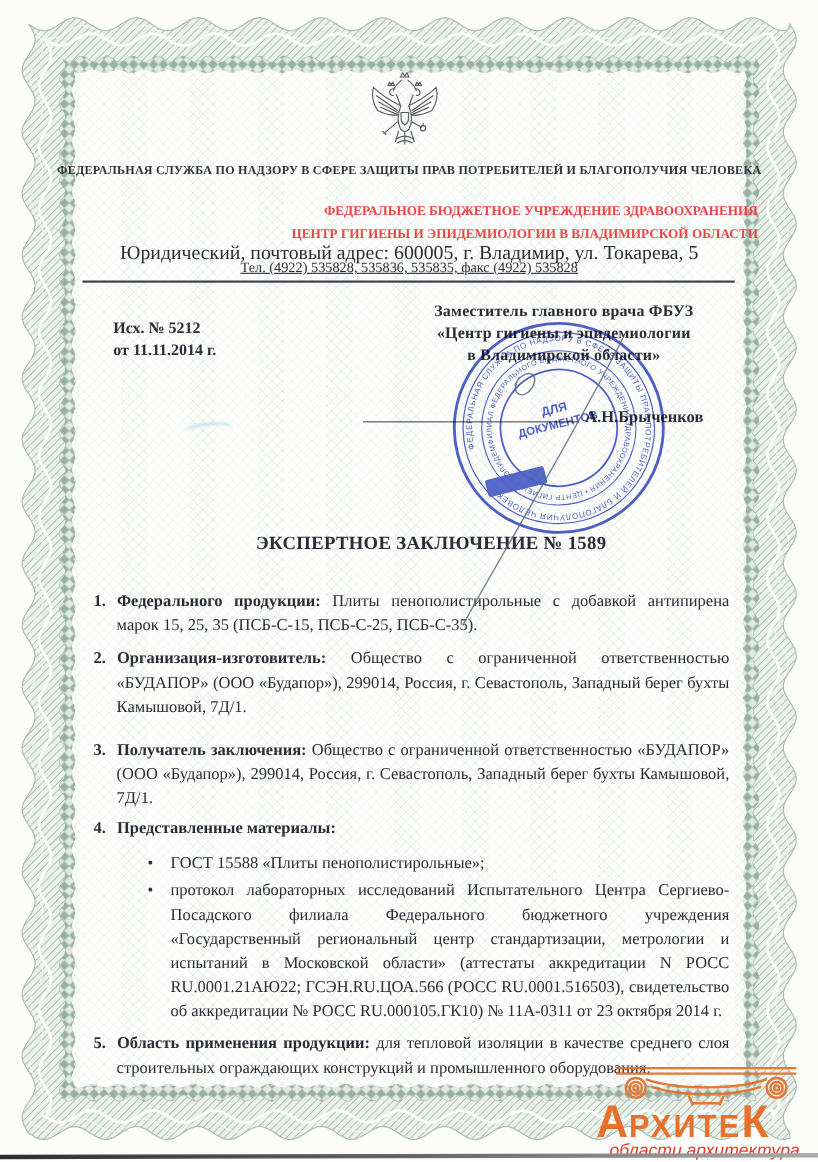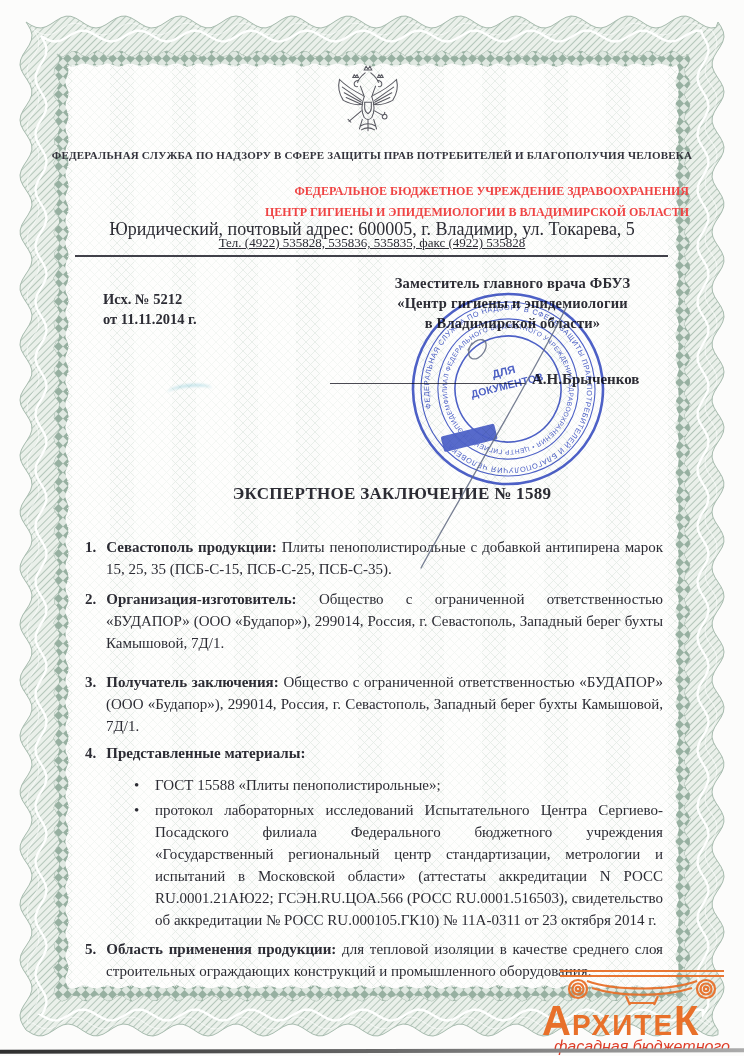--- a/index.html
+++ b/index.html
@@ -167,21 +167,21 @@
     <g stroke="#5f6880" stroke-width="1.3" fill="none" opacity="0.85" stroke-linecap="round">
       <path d="M421,568 C455,505 515,408 566,308"></path>
       <path d="M468,350 c8,-16 24,-12 16,2 c-7,12 -22,8 -12,-9"></path>
     </g>
   </svg>
 
   <div class="doc-title">ЭКСПЕРТНОЕ ЗАКЛЮЧЕНИЕ № 1589</div>
 
   <div class="items">
     <div class="item i1">
-      <span class="num">1.</span><b>Севастополь продукции:</b>
+      <span class="num">1.</span><b>Федерального продукции:</b>
       <span>Плиты пенополистирольные с добавкой антипирена марок 15, 25, 35 (ПСБ-С-15, ПСБ-С-25, ПСБ-С-35).</span>
     </div>
     <div class="item i2">
       <span class="num">2.</span><b>Организация-изготовитель:</b>
       <span>Общество с ограниченной ответственностью «БУДАПОР» (ООО «Будапор»), 299014, Россия, г. Севастополь, Западный берег бухты Камышовой, 7Д/1.</span>
     </div>
     <div class="item i3">
       <span class="num">3.</span><b>Получатель заключения:</b>
       <span>Общество с ограниченной ответственностью «БУДАПОР» (ООО «Будапор»), 299014, Россия, г. Севастополь, Западный берег бухты Камышовой, 7Д/1.</span>
     </div>
@@ -211,17 +211,17 @@
           <circle cx="26" cy="25" r="2.2"></circle>
         <circle cx="154" cy="25" r="9"></circle>
           <circle cx="154" cy="25" r="5.5"></circle>
           <circle cx="154" cy="25" r="2.2"></circle>
         <path d="M35,17 C62,27 118,27 145,17"></path>
         <path d="M40,24 C68,33 112,33 140,24"></path>
         <path d="M74,32 L78,41 M106,32 L102,41 M78,39 H102"></path>
       </g>
     </svg>
     <div class="brand"><span class="bl">А</span><span class="bm">РХИТЕ</span><span class="bl">К</span></div>
-    <div class="tagline">фасадная бюджетного</div>
+    <div class="tagline">области архитектура</div>
   </div>
 
   <div class="scan-edge"></div>
 </div>
 
 </body></html>

